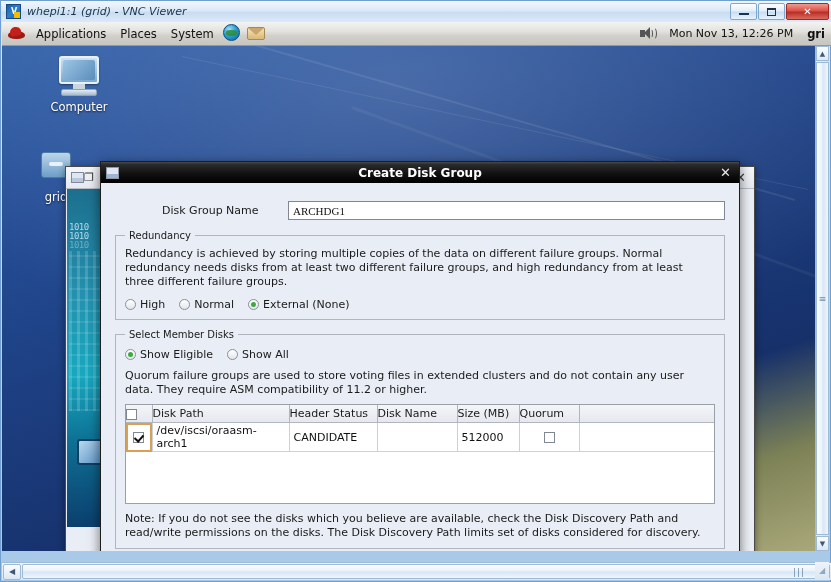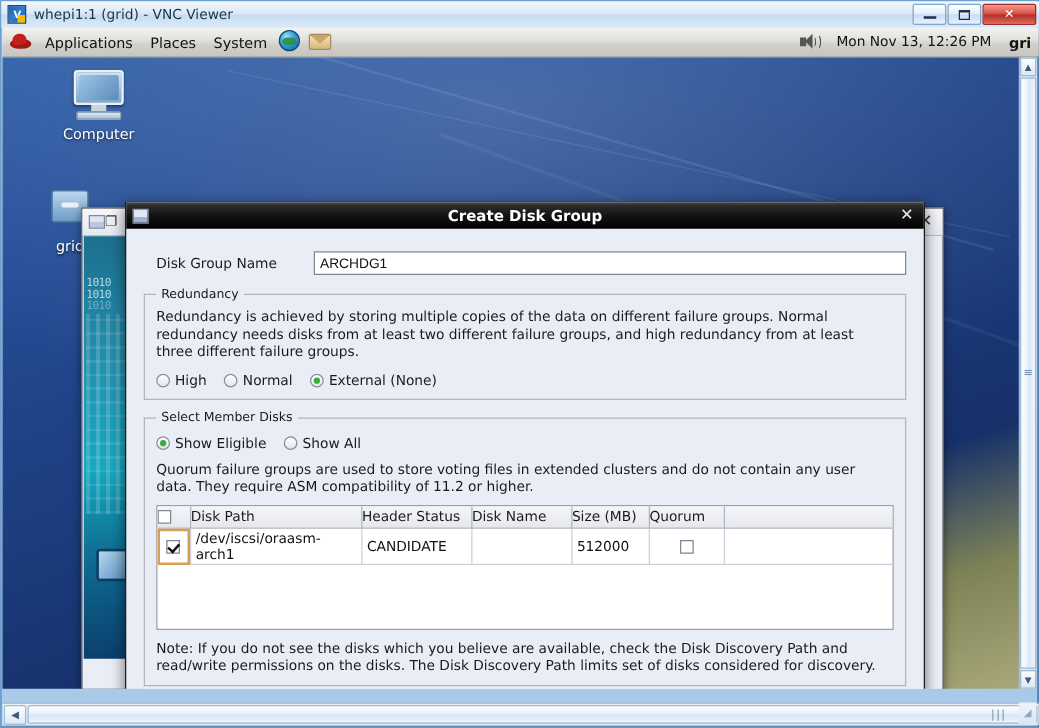--- a/index.html
+++ b/index.html
@@ -29,21 +29,21 @@
     color: #fff; font-size: 8px; font-weight: bold;
     display: flex; align-items: center; justify-content: center;
     letter-spacing: -1px; line-height: 1;
     position: relative;
   }
   #vnc-icon::after{
     content:""; position:absolute; right:0; bottom:0; width:6px; height:6px;
     background:#f0c000;
   }
   #vnc-title-text {
-    font-size: 11px; color: #17334d; white-space: nowrap;
+    font-size: 11px; color: #17334d; white-space: nowrap; font-style: italic;
   }
   #vnc-winbuttons {
     position: absolute; right: 3px; top: 2px; display: flex; gap: 1px;
   }
   .winbtn {
     width: 27px; height: 17px;
     border: 1px solid #7ea8cf;
     border-radius: 2px;
     background: linear-gradient(to bottom, #fdfeff 0%, #e3eefa 48%, #c8dcf0 52%, #e7f2fd 100%);
     display: flex; align-items: center; justify-content: center;
@@ -250,25 +250,25 @@
     position: absolute; left: 0; right: 0; text-align: center;
     font-size: 12px; font-weight: bold; color: #ffffff;
   }
   #dlg-close {
     margin-left: auto; margin-right: 8px;
     font-size: 13px; color: #e8e8e8; line-height: 1; z-index:2;
   }
   #dlg-body { padding: 12px 14px 0 14px; font-size: 11px; color: #1a1a1a; position:relative;}
 
   .row-name { display:flex; align-items:center; margin: 6px 0 10px 10px; }
-  .row-name label { width: 126px; font-size: 11px; }
+  .row-name label { width: 126px; font-size: 11px; margin-left: 37px; }
   #dgname-input {
     flex: 1; height: 19px; border: 1px solid #7f8793; background: #ffffff;
     font-size: 11px; padding: 1px 4px; color: #111;
-    font-family:Liberation Sans, sans-serif;
+    font-family:Liberation Serif, serif;
   }
 
   fieldset {
     border: 1px solid #b0b5bf; margin: 0 0 9px 0; padding: 6px 9px 8px 9px;
     background: #e9edf5;
   }
   legend { font-size: 10px; color: #1a1a1a; padding: 0 4px; }
   .para { font-size: 11px; line-height: 14px; color: #1a1a1a; }
 
   .radio-row { display: flex; align-items: center; gap: 4px; margin-top: 9px; }

